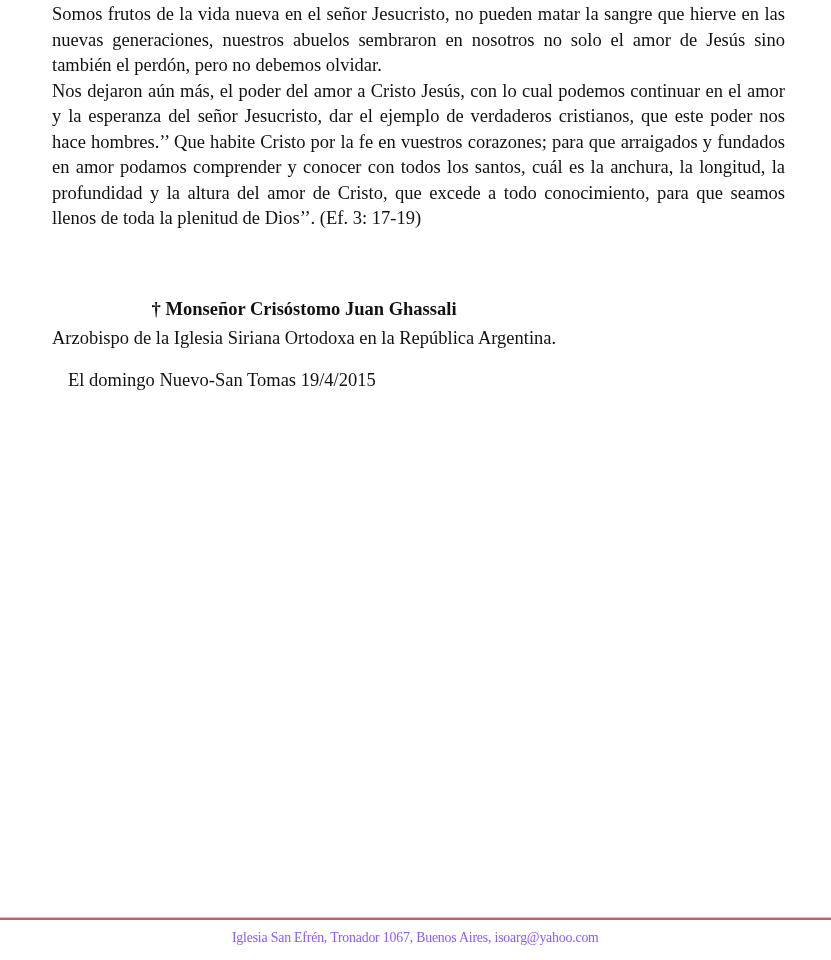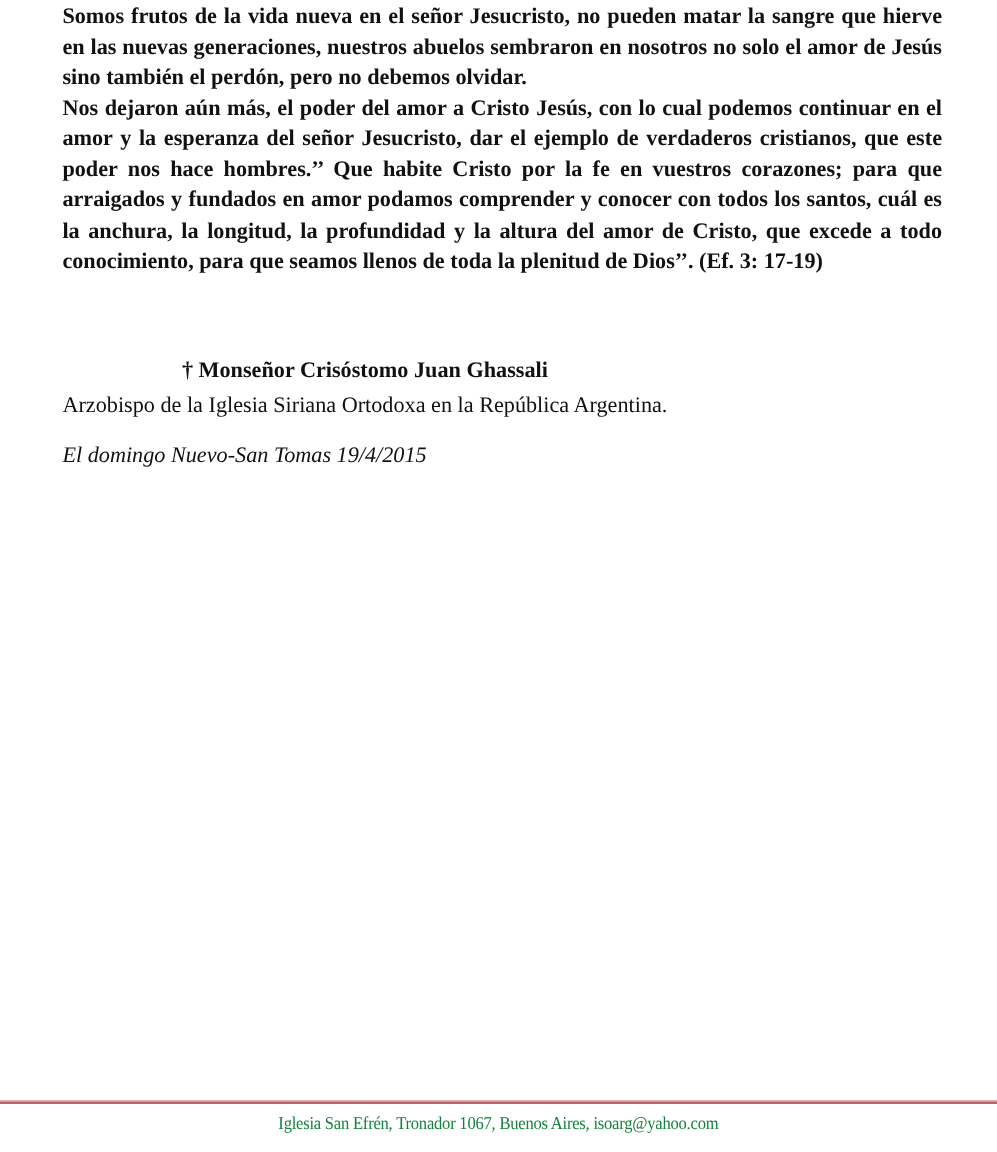--- a/index.html
+++ b/index.html
@@ -13,21 +13,20 @@
       position: relative;
       overflow: hidden;
       font-family: "Liberation Serif", "DejaVu Serif", serif;
       color: #111111;
     }
     .page {
       position: absolute;
       left: 52px;
       top: 0;
       width: 733px;
-      font-weight: bold;
     }
     .body-text {
       font-size: 18.5px;
       line-height: 25.5px;
       text-align: justify;
       margin: 0;
       padding-top: 2px;
     }
     .body-text p {
       margin: 0;
@@ -44,41 +43,40 @@
       line-height: 26px;
       margin: 0;
       text-align: center;
     }
     .sig-title {
       line-height: 26px;
       margin: 3px 0 0 0;
     }
     .sig-date {
       line-height: 26px;
-      margin: 16px 0 0 0;
-      font-style: italic;
+      margin: 16px 0 0 16px;
     }
     .footer-rule {
       position: absolute;
       left: 0;
       top: 917px;
       width: 831px;
       height: 2px;
       background: #c0606a;
       border-top: 1px solid #e8b8bc;
     }
     .footer-text {
       position: absolute;
       left: 0;
       top: 929px;
       width: 831px;
       text-align: center;
       font-size: 15px;
       letter-spacing: -0.2px;
-      color: #15803d;
+      color: #8b5cf6;
     }
     .footer-text span {
       display: inline-block;
       transform: scaleX(0.92);
     }
   </style>
 </head>
 <body>
 
 <div class="page">

